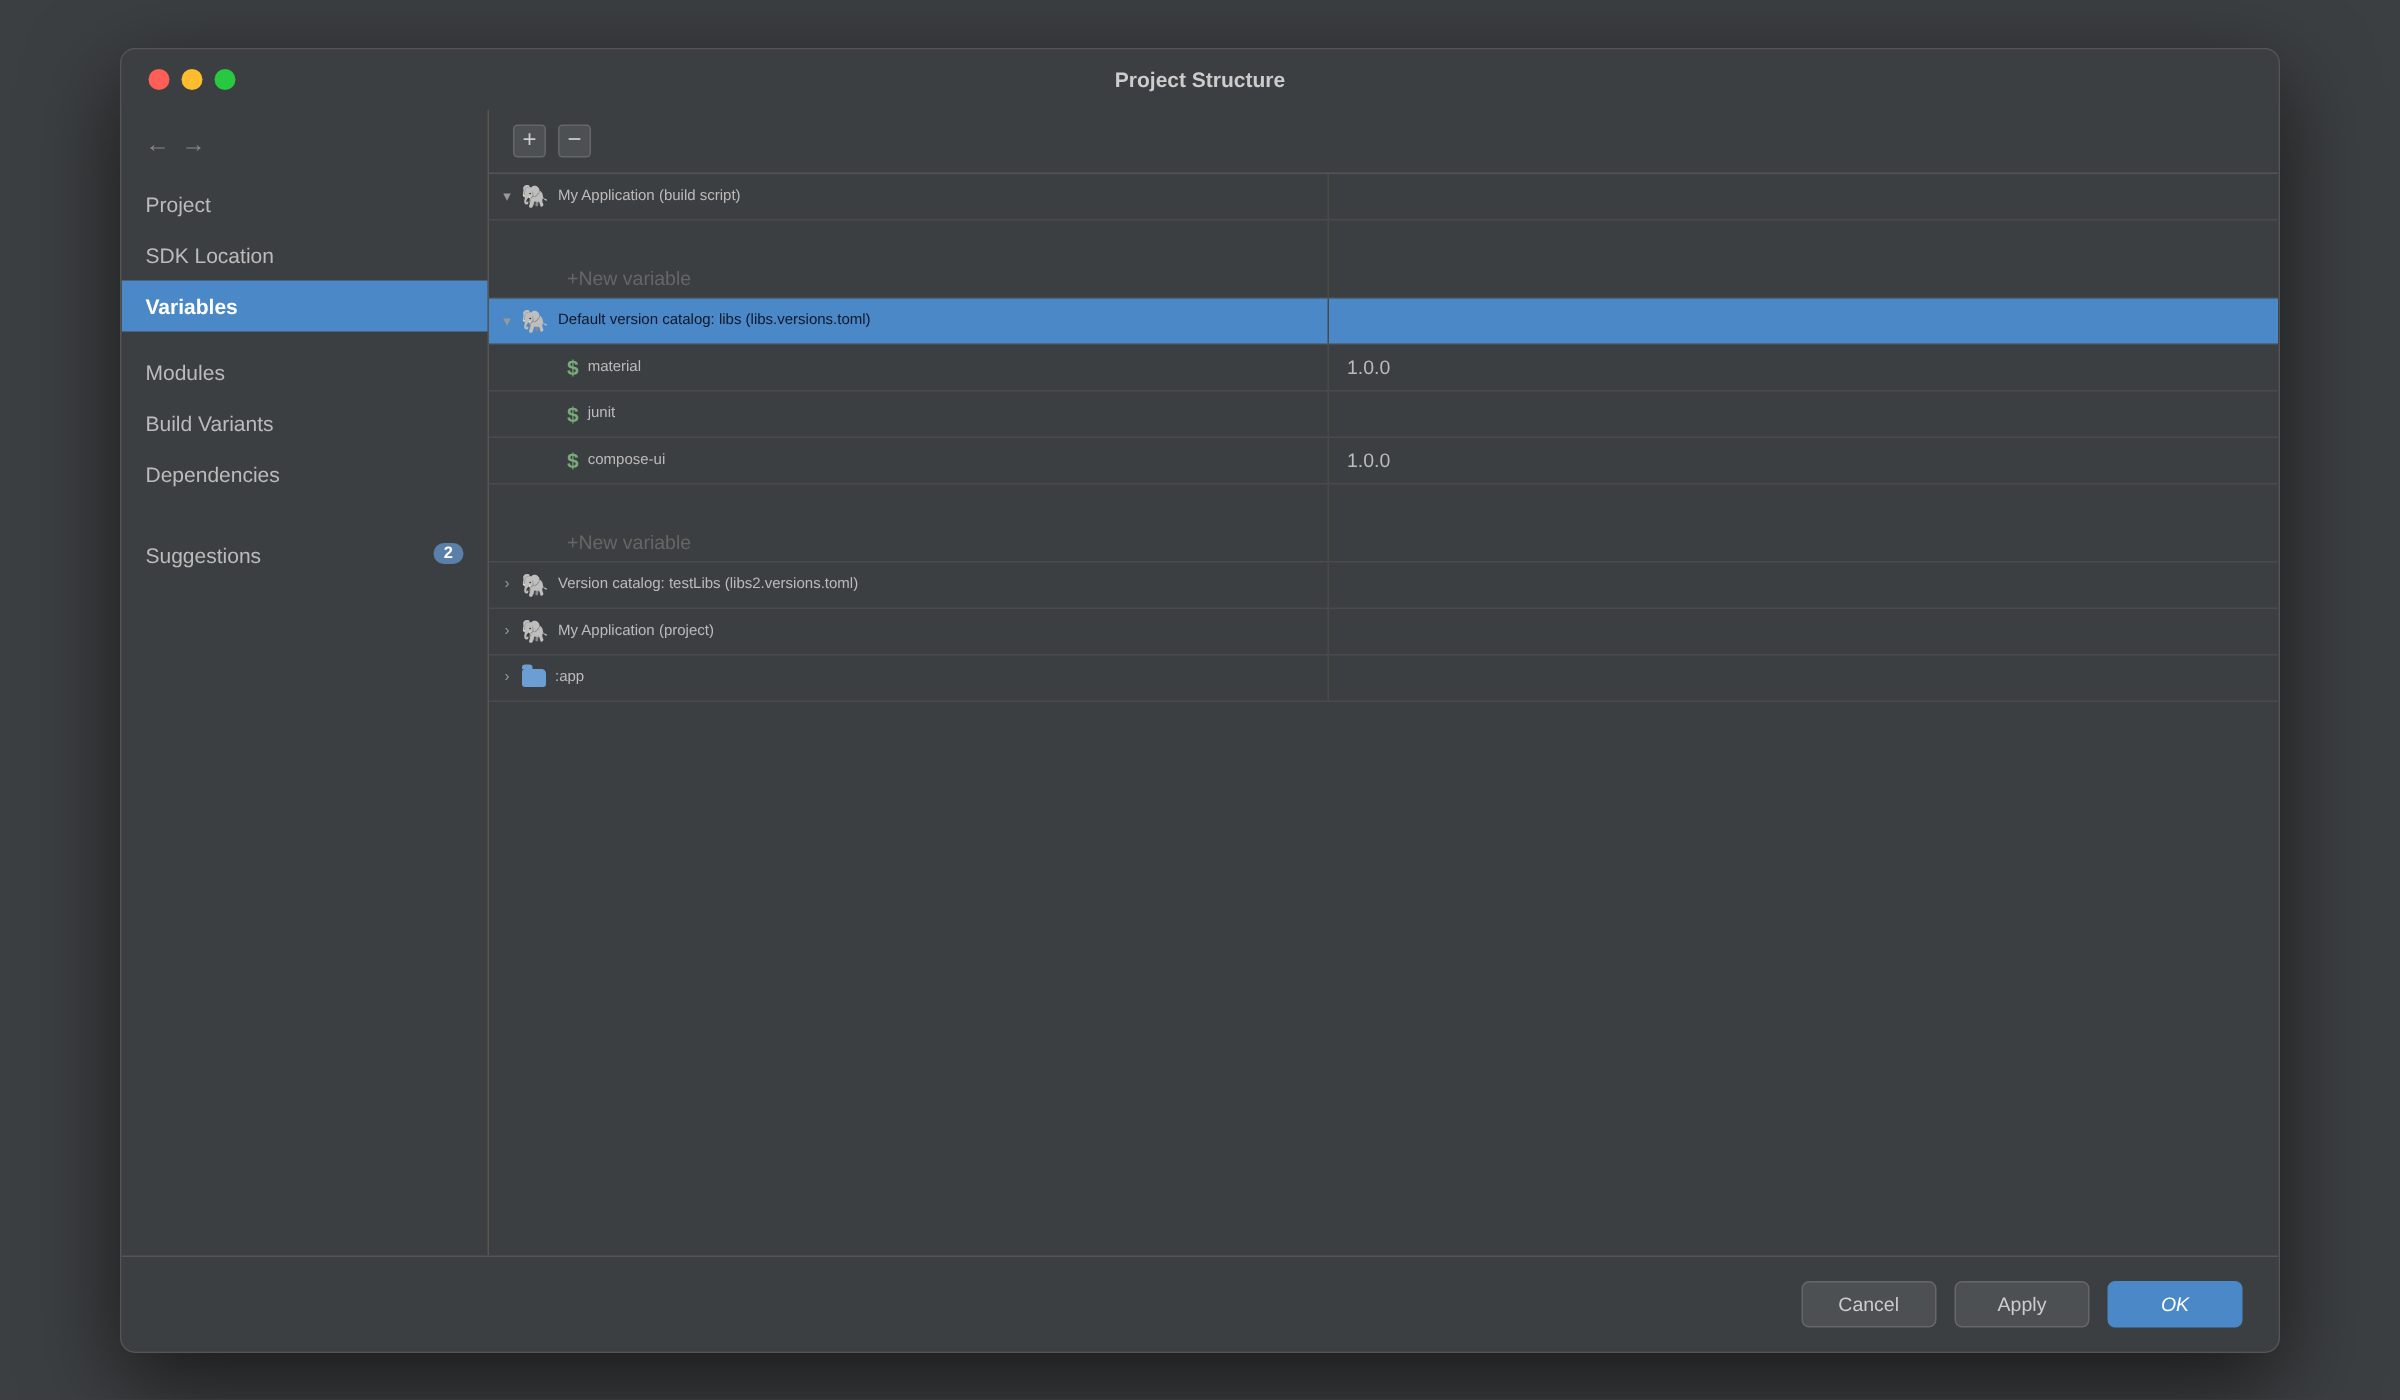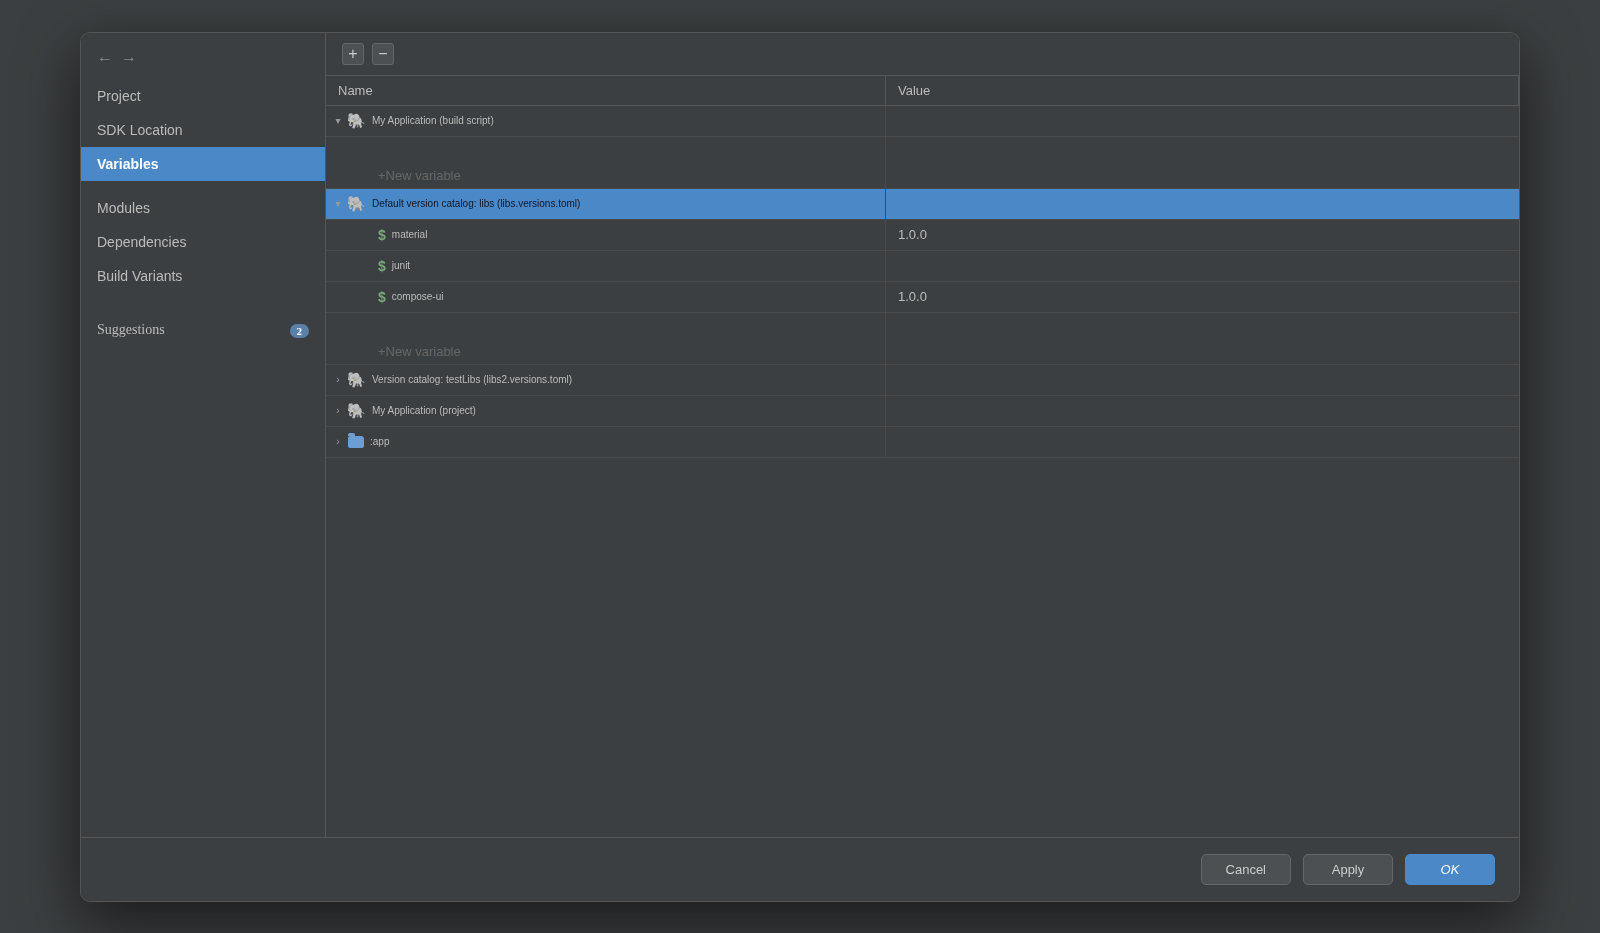--- a/index.html
+++ b/index.html
@@ -106,27 +106,26 @@
       color: #fff;
       font-weight: 600;
     }
 
     .sidebar-section {
       margin-top: 10px;
     }
 
     .sidebar-item-with-badge {
       display: flex;
-      align-items: flex-end;
+      align-items: flex-start;
       justify-content: space-between;
       padding: 9px 16px;
       color: #bbb;
       font-size: 14px;
       cursor: pointer;
-      font-family: Liberation Serif, serif;
     }
 
     .badge {
       background: #5a7fa8;
       color: #fff;
       border-radius: 10px;
       font-size: 11px;
       padding: 1px 7px;
       font-weight: 600;
     }
@@ -333,20 +332,28 @@
     ::-webkit-scrollbar-thumb {
       background: #666;
       border-radius: 4px;
     }
   </style>
 </head>
 <body>
 
 <div class="dialog">
 
+  <div class="title-bar">
+    <div class="traffic-lights">
+      <div class="traffic-light close"></div>
+      <div class="traffic-light minimize"></div>
+      <div class="traffic-light maximize"></div>
+    </div>
+    <span class="title-text">Project Structure</span>
+  </div>
 
   <div class="content">
 
     <div class="sidebar">
       <div class="nav-arrows">
         <button class="nav-arrow">←</button>
         <button class="nav-arrow">→</button>
       </div>
 
       <div class="sidebar-item">
@@ -357,46 +364,42 @@
       </div>
       <div class="sidebar-item active">
         <span>Variables</span>
       </div>
 
       <div class="sidebar-section">
         <div class="sidebar-item">
           <span>Modules</span>
         </div>
         <div class="sidebar-item">
+          <span>Build Variants</span>
+        </div>
+        <div class="sidebar-item">
           <span>Dependencies</span>
-        </div>
-        <div class="sidebar-item">
-          <span>Build Variants</span>
         </div>
       </div>
 
       <div style="margin-top: 20px;">
         <div class="sidebar-item-with-badge">
           <span>Suggestions</span>
           <span class="badge">2</span>
         </div>
       </div>
     </div>
 
     <div class="main-panel">
       <div class="toolbar">
         <div class="toolbar-btn">+</div>
         <div class="toolbar-btn">−</div>
       </div>
 
       <div class="table-container">
-        <div class="table-header">
-          <div class="table-header-cell col-name">Name</div>
-          <div class="table-header-cell col-value">Value</div>
-        </div>
 
         <div class="tree-row">
           <div class="row-name-cell indent-0">
             <span class="expand-icon">▾</span>
             <span class="icon-gradle gradle-elephant">🐘</span>
             <span class="row-name">My Application (build script)</span>
           </div>
           <div class="row-value-cell"></div>
         </div>
 

